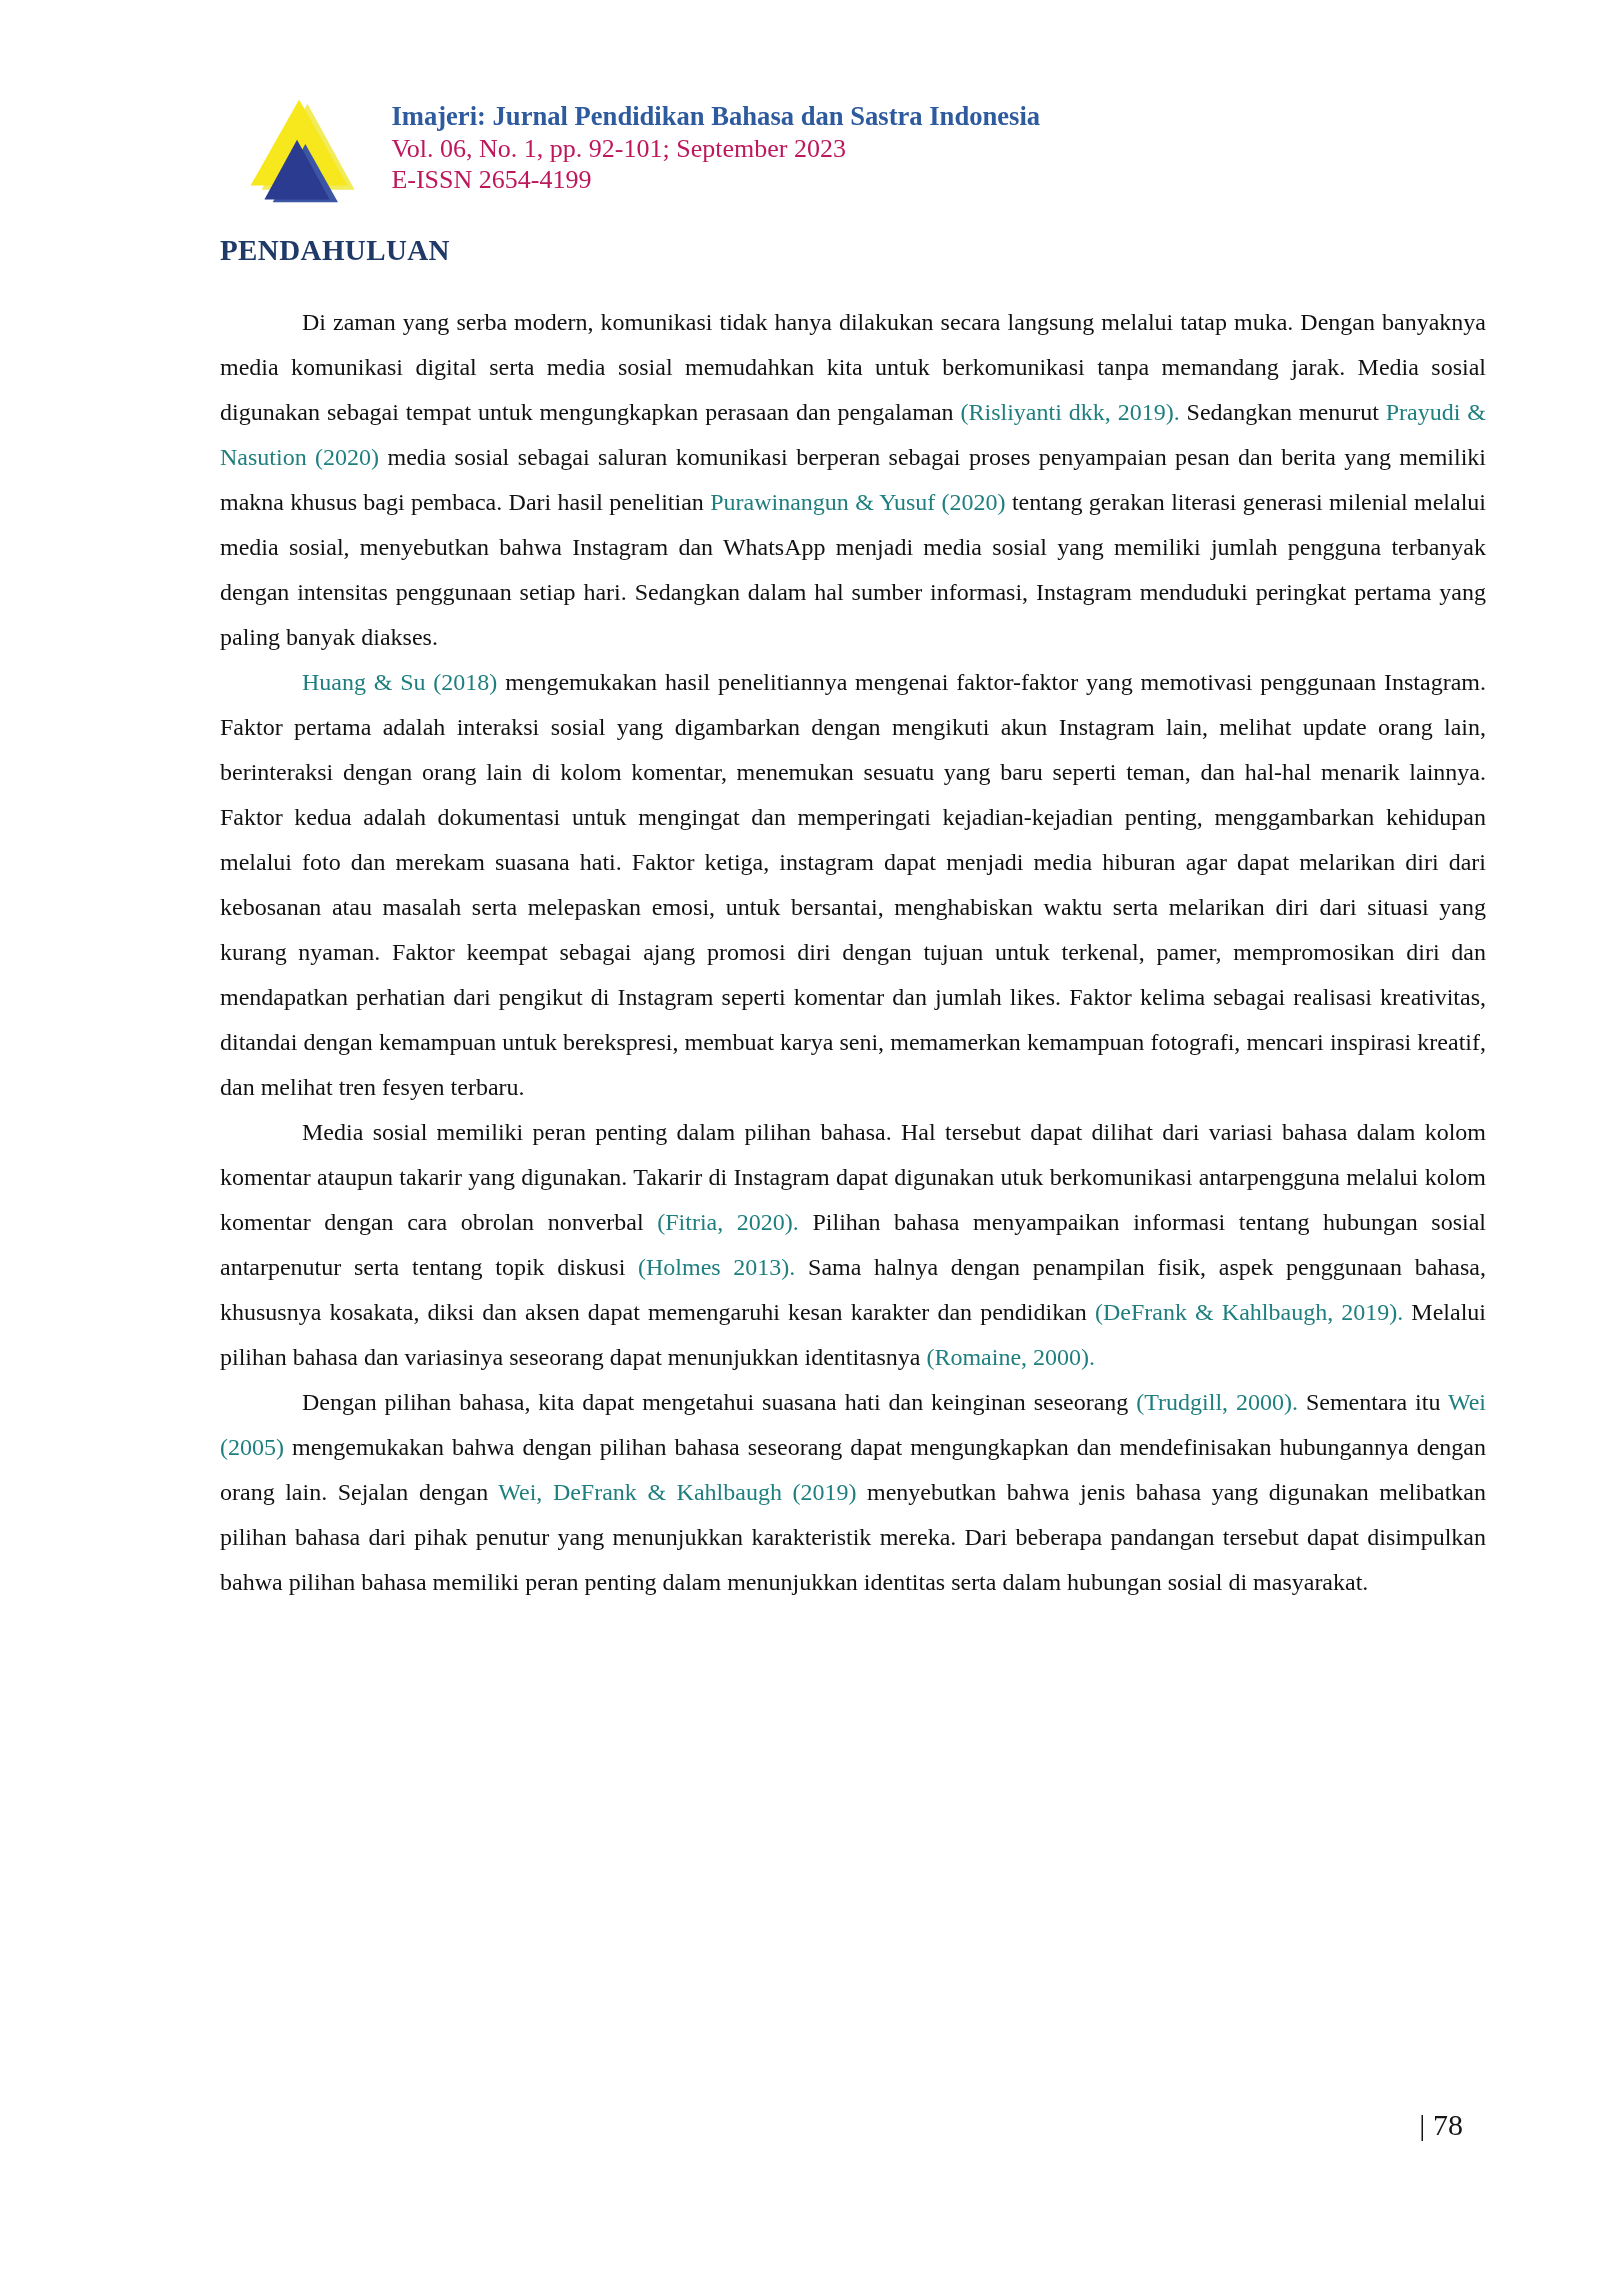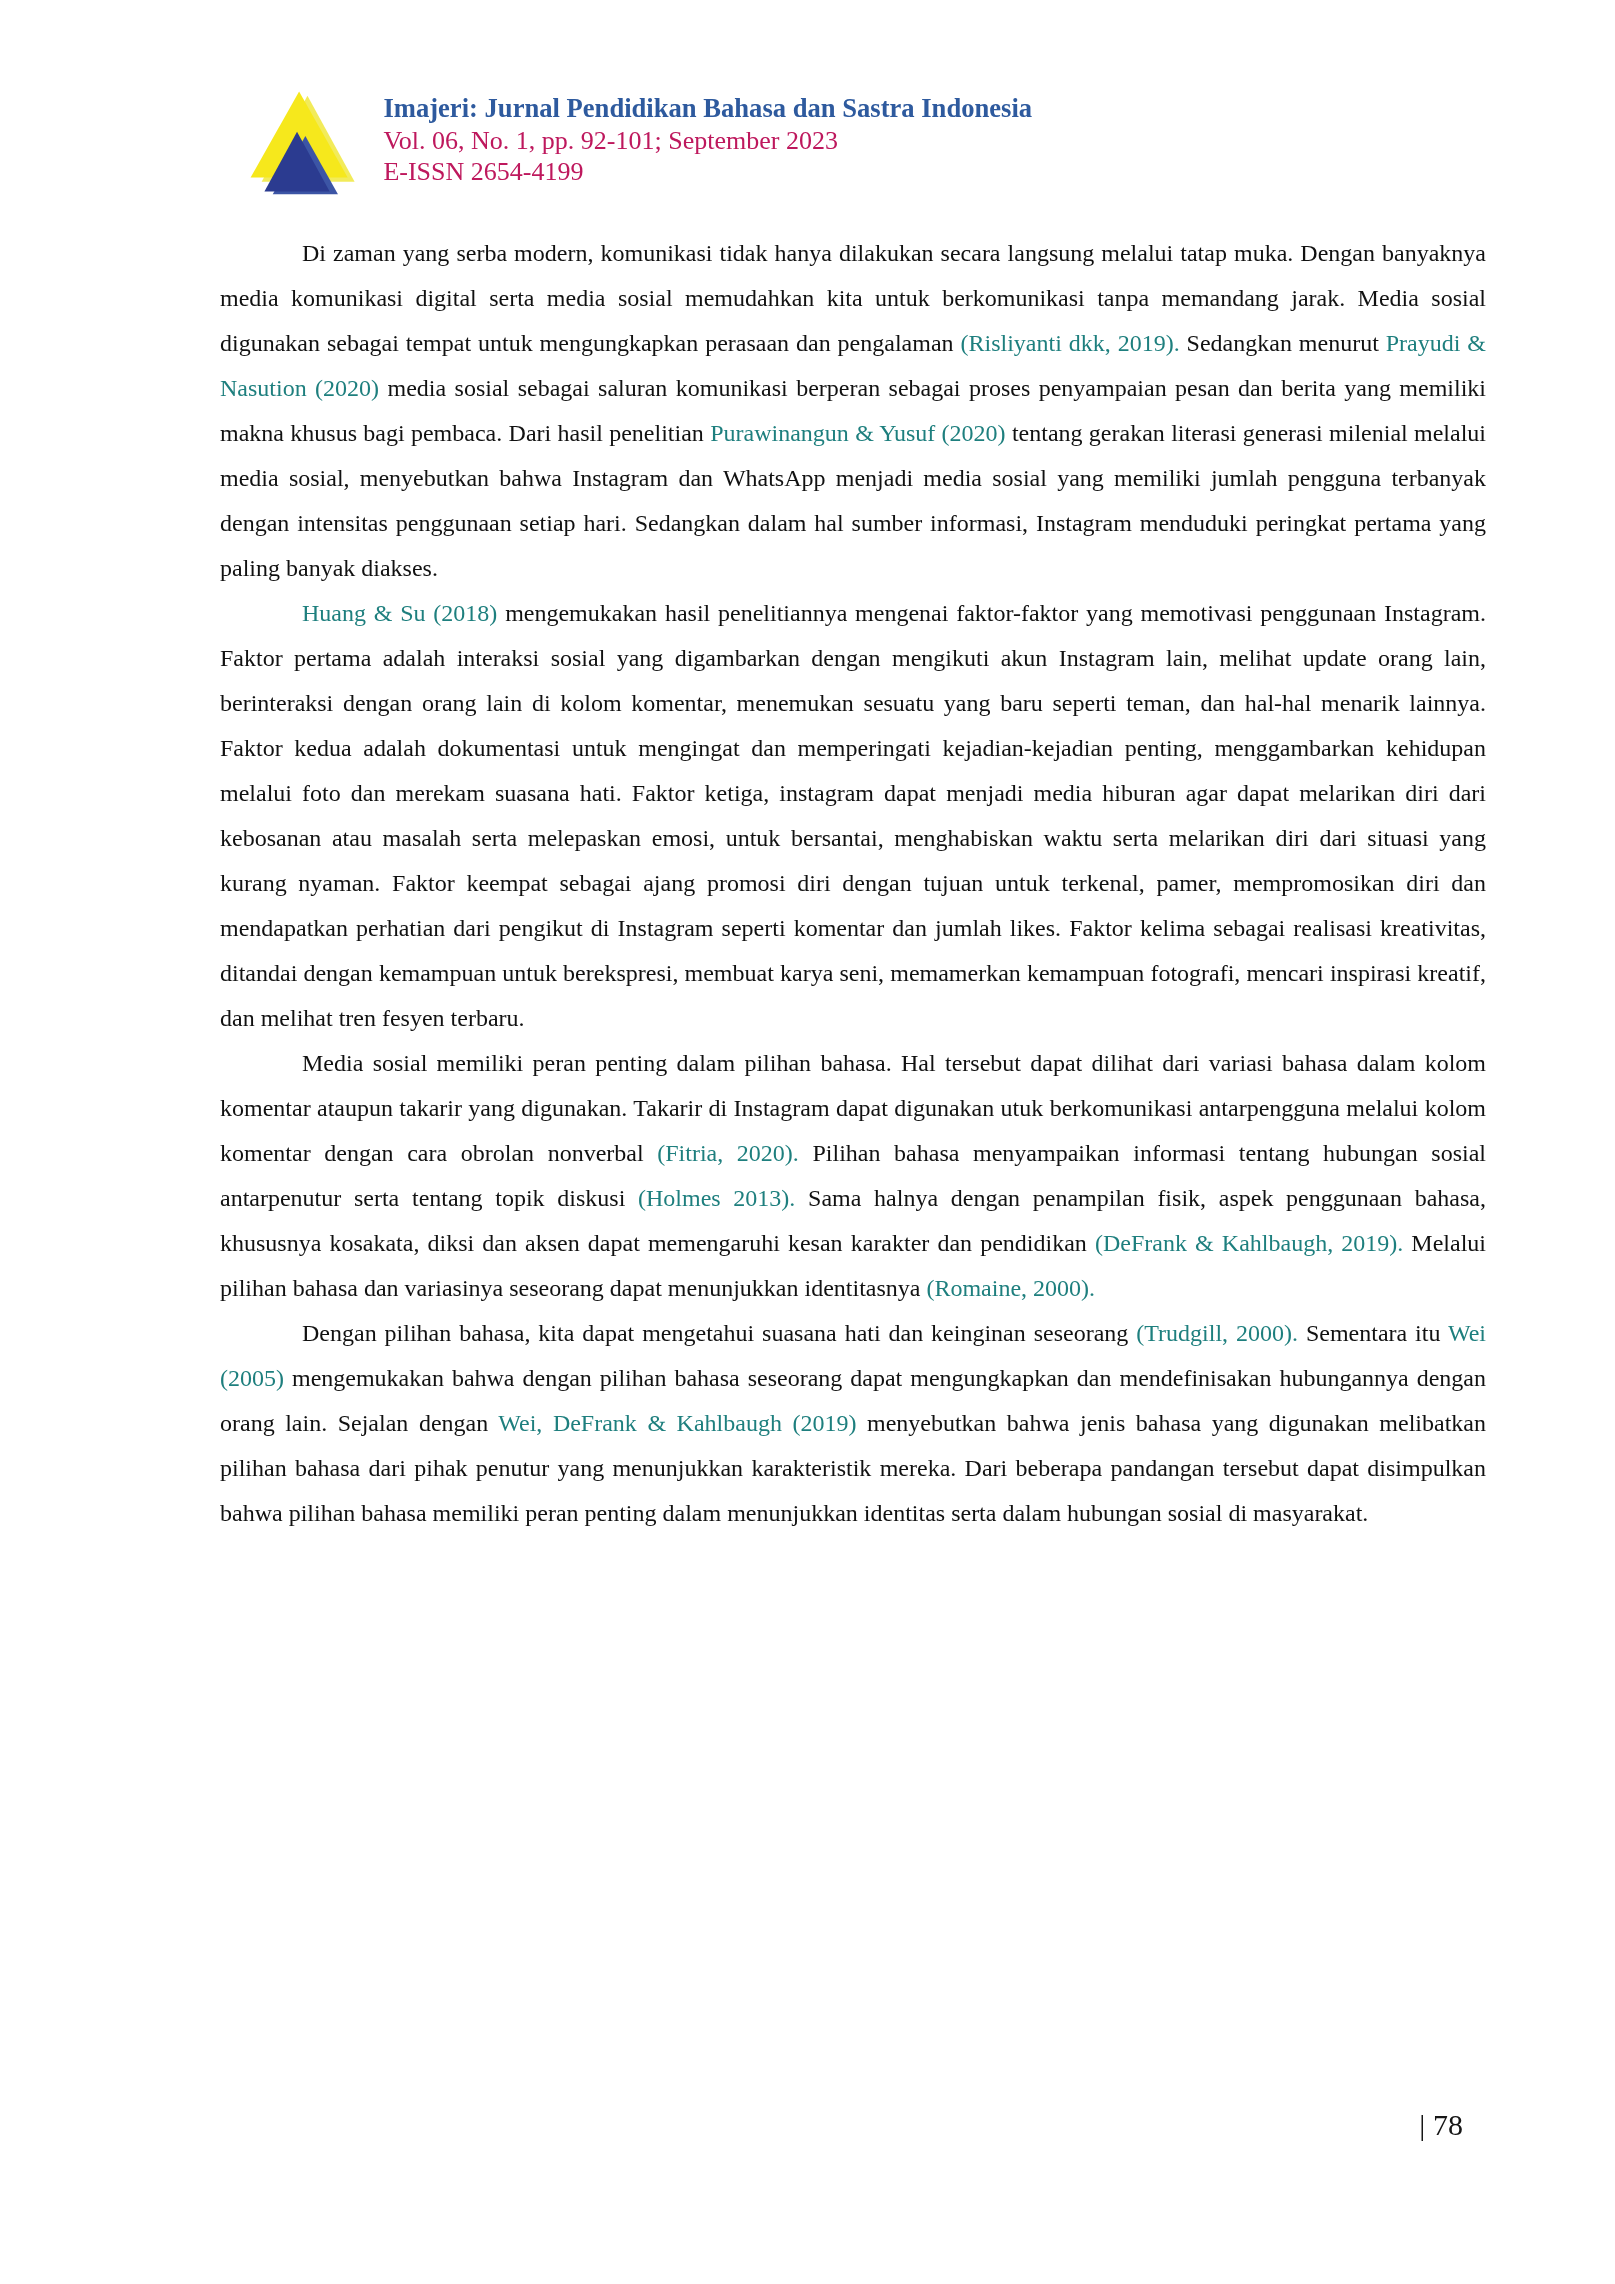--- a/index.html
+++ b/index.html
@@ -7,22 +7,22 @@
     position:relative;
     width:1616px;height:2284px;
     margin:0 auto;
     background:#ffffff;
     font-family:"Liberation Serif", serif;
     color:var(--body,#111111);
     overflow:hidden;
   }
   
   .header{
-    position:absolute;left:241px;top:86px;
-    display:flex;align-items:flex-start;
+    position:absolute;left:241px;top:94px;
+    display:flex;align-items:flex-start;gap:8px;
   }
   .logo{width:119px;height:111px;flex:0 0 auto;}
   .header-text{margin-left:23.4px;padding-top:4.7px;}
   .journal-title{
     font-size:26.6px;font-weight:bold;
     color:var(--title-blue,#2E5A9E);
     line-height:34px;white-space:nowrap;
   }
   .journal-vol,.journal-issn{
     font-size:26px;line-height:31px;color:#be185d;white-space:nowrap;
@@ -67,20 +67,21 @@
       <polygon points="75,66 122,152 28,152" fill="#2B3B90"></polygon>
     </svg>
     <div class="header-text">
       <div class="journal-title">Imajeri: Jurnal Pendidikan Bahasa dan Sastra Indonesia</div>
       <div class="journal-vol">Vol. 06, No. 1, pp. 92-101; September 2023</div>
       <div class="journal-issn">E-ISSN 2654-4199</div>
     </div>
   </div>
 
   <div class="content">
+    <h2 class="section-heading">PENDAHULUAN</h2>
     <div id="paragraphs">
         <p class="para"><span>Di zaman yang serba modern, komunikasi tidak hanya dilakukan secara langsung melalui tatap muka. Dengan banyaknya media komunikasi digital serta media sosial memudahkan kita untuk berkomunikasi tanpa memandang jarak. Media sosial digunakan sebagai tempat untuk mengungkapkan perasaan dan pengalaman </span><span class="cite">(Risliyanti dkk, 2019).</span><span> Sedangkan menurut </span><span class="cite">Prayudi &amp; Nasution (2020)</span><span> media sosial sebagai saluran komunikasi berperan sebagai proses penyampaian pesan dan berita yang memiliki makna khusus bagi pembaca. Dari hasil penelitian </span><span class="cite">Purawinangun &amp; Yusuf (2020)</span><span> tentang gerakan literasi generasi milenial melalui media sosial, menyebutkan bahwa Instagram dan WhatsApp menjadi media sosial yang memiliki jumlah pengguna terbanyak dengan intensitas penggunaan setiap hari. Sedangkan dalam hal sumber informasi, Instagram menduduki peringkat pertama yang paling banyak diakses.</span></p>
         <p class="para"><span class="cite">Huang &amp; Su (2018)</span><span> mengemukakan hasil penelitiannya mengenai faktor-faktor yang memotivasi penggunaan Instagram. Faktor pertama adalah interaksi sosial yang digambarkan dengan mengikuti akun Instagram lain, melihat update orang lain, berinteraksi dengan orang lain di kolom komentar, menemukan sesuatu yang baru seperti teman, dan hal-hal menarik lainnya. Faktor kedua adalah dokumentasi untuk mengingat dan memperingati kejadian-kejadian penting, menggambarkan kehidupan melalui foto dan merekam suasana hati. Faktor ketiga, instagram dapat menjadi media hiburan agar dapat melarikan diri dari kebosanan atau masalah serta melepaskan emosi, untuk bersantai, menghabiskan waktu serta melarikan diri dari situasi yang kurang nyaman. Faktor keempat sebagai ajang promosi diri dengan tujuan untuk terkenal, pamer, mempromosikan diri dan mendapatkan perhatian dari pengikut di Instagram seperti komentar dan jumlah likes. Faktor kelima sebagai realisasi kreativitas, ditandai dengan kemampuan untuk berekspresi, membuat karya seni, memamerkan kemampuan fotografi, mencari inspirasi kreatif, dan melihat tren fesyen terbaru.</span></p>
         <p class="para"><span>Media sosial memiliki peran penting dalam pilihan bahasa. Hal tersebut dapat dilihat dari variasi bahasa dalam kolom komentar ataupun takarir yang digunakan. Takarir di Instagram dapat digunakan utuk berkomunikasi antarpengguna melalui kolom komentar dengan cara obrolan nonverbal </span><span class="cite">(Fitria, 2020).</span><span> Pilihan bahasa menyampaikan informasi tentang hubungan sosial antarpenutur serta tentang topik diskusi </span><span class="cite">(Holmes 2013).</span><span> Sama halnya dengan penampilan fisik, aspek penggunaan bahasa, khususnya kosakata, diksi dan aksen dapat memengaruhi kesan karakter dan pendidikan </span><span class="cite">(DeFrank &amp; Kahlbaugh, 2019).</span><span> Melalui pilihan bahasa dan variasinya seseorang dapat menunjukkan identitasnya </span><span class="cite">(Romaine, 2000).</span></p>
         <p class="para"><span>Dengan pilihan bahasa, kita dapat mengetahui suasana hati dan keinginan seseorang </span><span class="cite">(Trudgill, 2000).</span><span> Sementara itu </span><span class="cite">Wei (2005)</span><span> mengemukakan bahwa dengan pilihan bahasa seseorang dapat mengungkapkan dan mendefinisakan hubungannya dengan orang lain. Sejalan dengan </span><span class="cite">Wei, DeFrank &amp; Kahlbaugh (2019)</span><span> menyebutkan bahwa jenis bahasa yang digunakan melibatkan pilihan bahasa dari pihak penutur yang menunjukkan karakteristik mereka. Dari beberapa pandangan tersebut dapat disimpulkan bahwa pilihan bahasa memiliki peran penting dalam menunjukkan identitas serta dalam hubungan sosial di masyarakat.</span></p>
       </div>
   </div>
 
   <div class="page-num">
     <span class="bar">|</span><span>78</span>

